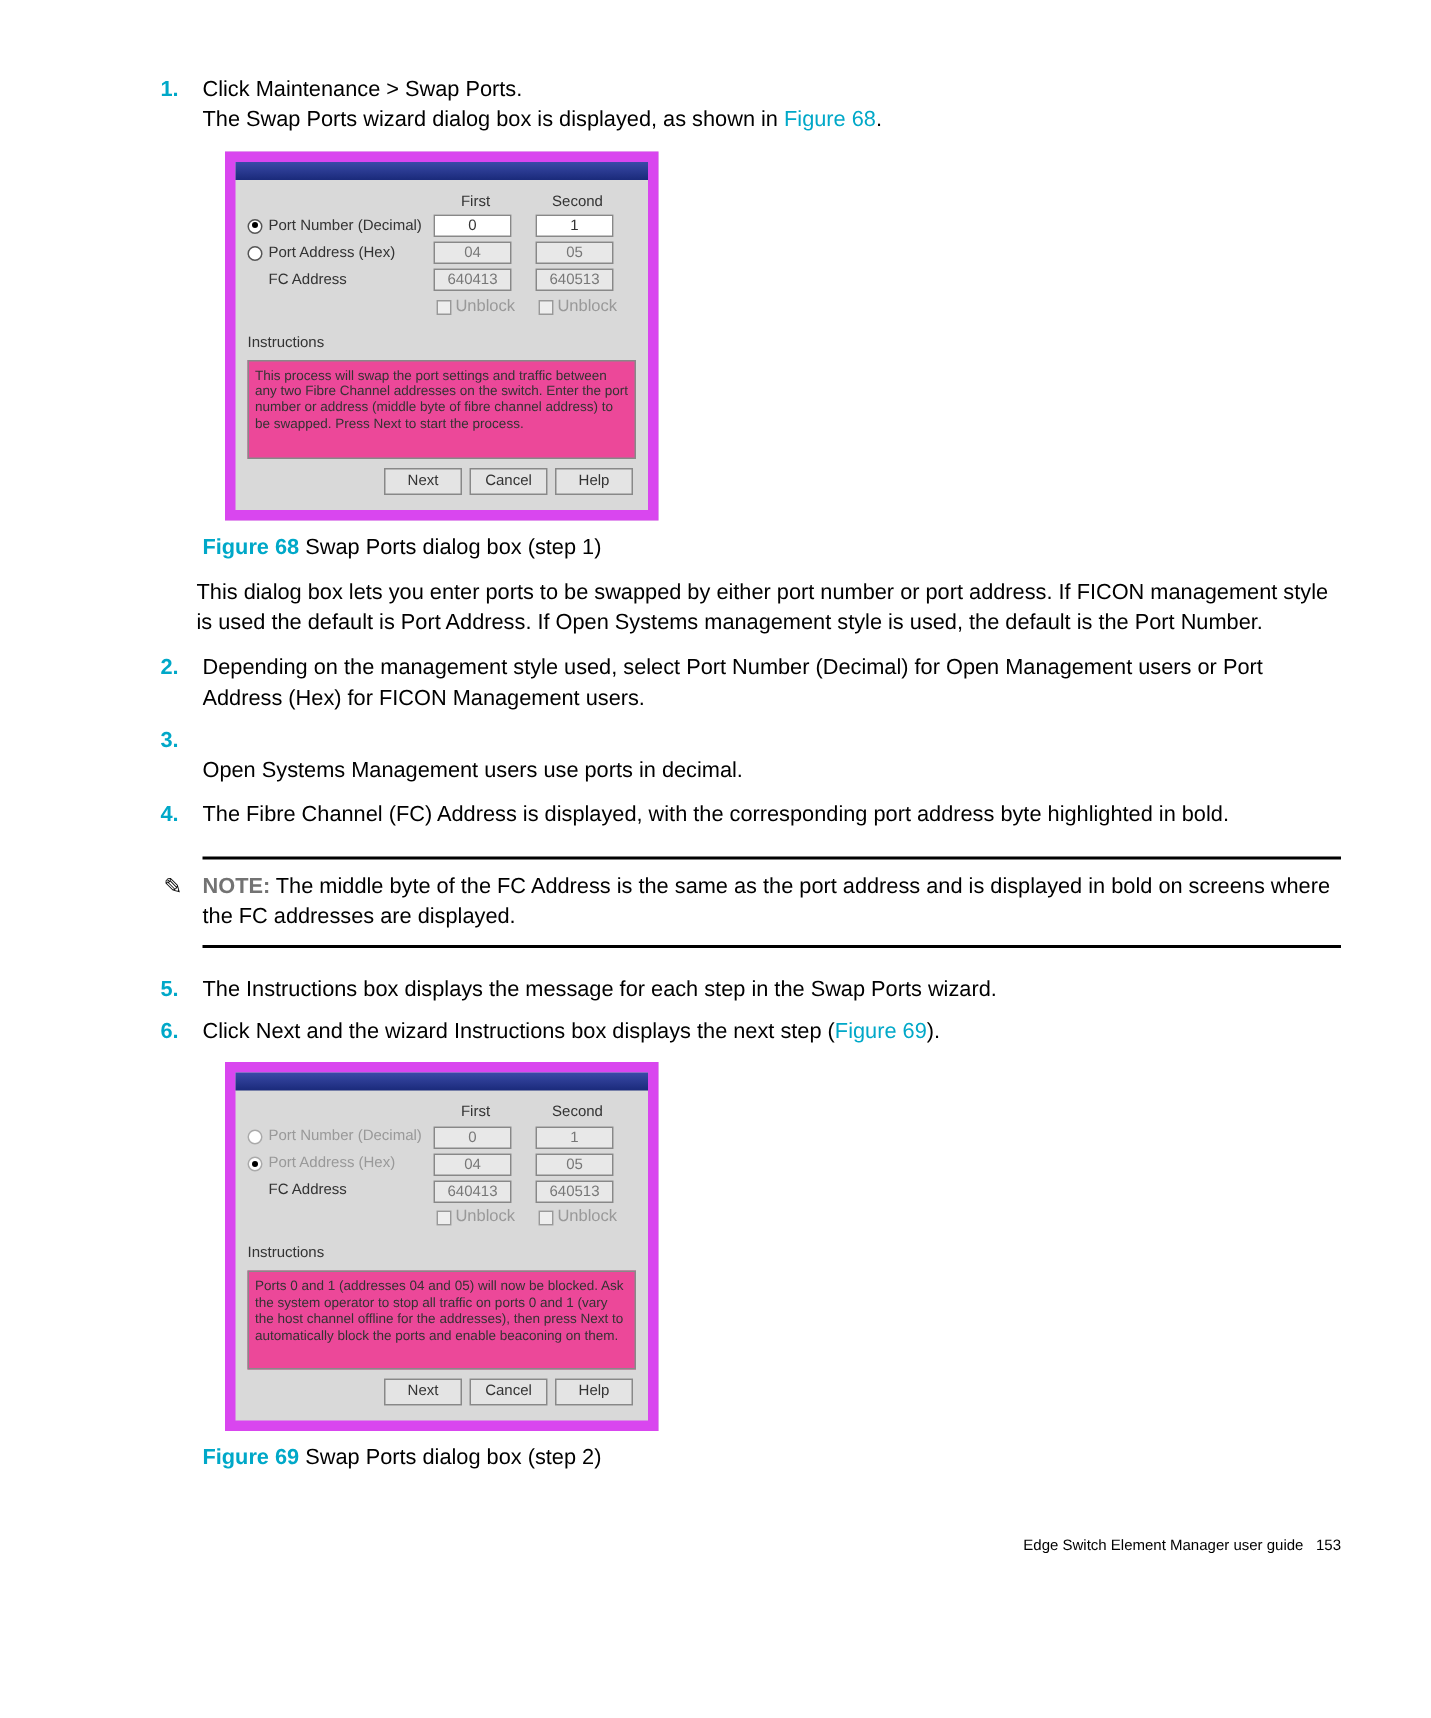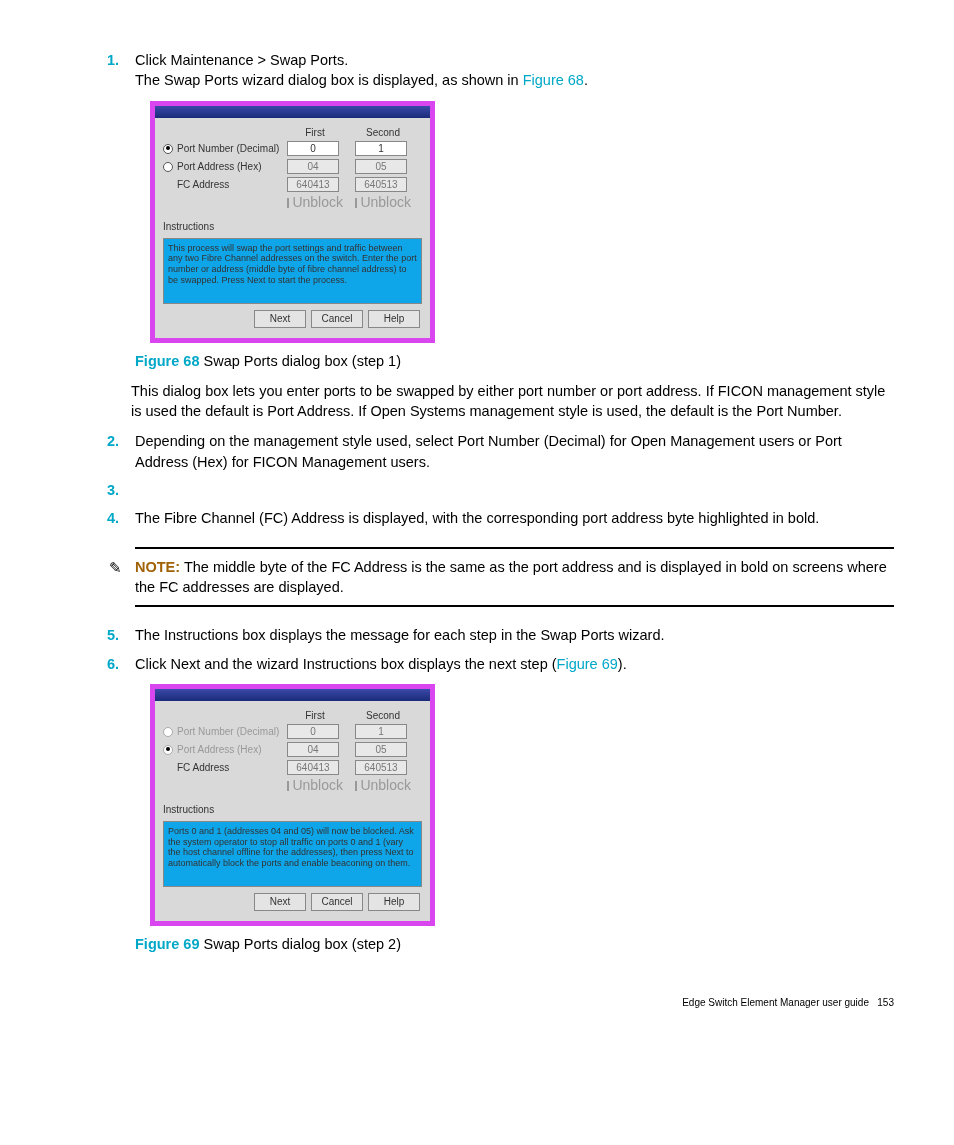--- a/index.html
+++ b/index.html
@@ -17,46 +17,46 @@
   .step-num { float: left; margin-left: -28px; font-weight: bold; color: #00a8c8; }
   .step-text { overflow: hidden; }
   .bold { font-weight: normal; }
   .fig-link { color: #00a8c8; }
   .fig-caption { margin: 8px 0 10px 75px; }
   .fig-label { color: #00a8c8; font-weight: bold; }
   .para { margin-left: 71px; margin-bottom:10px; }
   .note-rule { border: none; border-top: 2px solid #000; margin: 18px 0 8px 75px; }
   .note-block { margin-left: 75px; position: relative; padding-left: 0; }
   .note-icon { position: absolute; left: -26px; top:0; font-size: 15px; }
-  .note-label { color: #a16207; font-weight: bold; text-align: center; }
+  .note-label { color: #737373; font-weight: bold; text-align: center; }
   .footer { position: relative; margin-top: 42px; text-align: right; padding-right: 0; font-size: 10px;}
   
   .dialog {
     margin: 10px 0 8px 90px;
     width: 275px;
-    border: 5px solid #d946ef;
+    border: 7px solid #d946ef;
     background: #d9d9d9;
     font-family: Tahoma, Arial, sans-serif;
     font-size: 10px;
     color: #333;
   }
   .titlebar { height: 12px; background: linear-gradient(#3a4aa8,#1a2a7a); }
   .dlg-body { padding: 8px; }
   .dlg-row { display: flex; align-items: center; height: 18px; }
   .dlg-lbl { width: 124px; display:flex; align-items:center; gap:4px;}
   .radio { width:8px;height:8px;border:1px solid #555;border-radius:50%;display:inline-block;background:#fff;position:relative;}
   .radio.sel::after{content:"";position:absolute;left:1.5px;top:1.5px;width:4px;height:4px;background:#000;border-radius:50%;}
   .radio.dis { border-color:#aaa;}
   .dlg-col { width: 56px; text-align:center; }
   .dlg-gap { width: 12px;}
   .fld { border:1px solid #888; background:#fff; height:13px; line-height:13px; width:50px; text-align:center; font-size:10px;}
   .fld.dis { background:#e8e8e8; color:#777;}
   .chk { width:8px;height:8px;border:1px solid #999;display:inline-block;background:#eee;margin-right:3px;}
-  .ub { color:#999; font-size:14px; display:flex; align-items:center; justify-content:center;}
-  .instr-box{ border:1px solid #888; background:#0ea5e9; margin-top:4px; padding:4px; font-size:9px; line-height:1.2; height:56px; overflow:hidden;}
+  .ub { color:#999; font-size:11px; display:flex; align-items:center; justify-content:center;}
+  .instr-box{ border:1px solid #888; background:#ec4899; margin-top:4px; padding:4px; font-size:9px; line-height:1.2; height:56px; overflow:hidden;}
   .btnrow{ display:flex; justify-content:flex-end; gap:5px; padding:6px 2px 2px 2px;}
   .btn { border:1px solid #888; background:#e4e4e4; font-size:10px; padding:1px 8px; min-width:34px; text-align:center;}
   .dim { color:#999;}
   .hdr-row { display:flex; height:14px; align-items:flex-end;}
   .hdr-row .dlg-lbl{ }
 </style>
 </head>
 <body>
 
 <div class="step-block">
@@ -149,20 +149,21 @@
   <span class="step-num">2.</span>
   <div class="step-text">
     <span>Depending on the management style used, select </span><span class="bold">Port Number (Decimal)</span><span> for Open Management users or </span><span class="bold">Port Address (Hex)</span><span> for FICON Management users.</span>
   </div>
 </div>
 
 <div class="step-block">
   <span class="step-num">3.</span>
   <div class="step-text">
     <br>
+    <span>Open Systems Management users use ports in decimal.</span>
   </div>
 </div>
 
 <div class="step-block">
   <span class="step-num">4.</span>
   <div class="step-text">
     <span>The Fibre Channel (FC) Address is displayed, with the corresponding port address byte highlighted in bold.</span><br>
   </div>
 </div>
 

